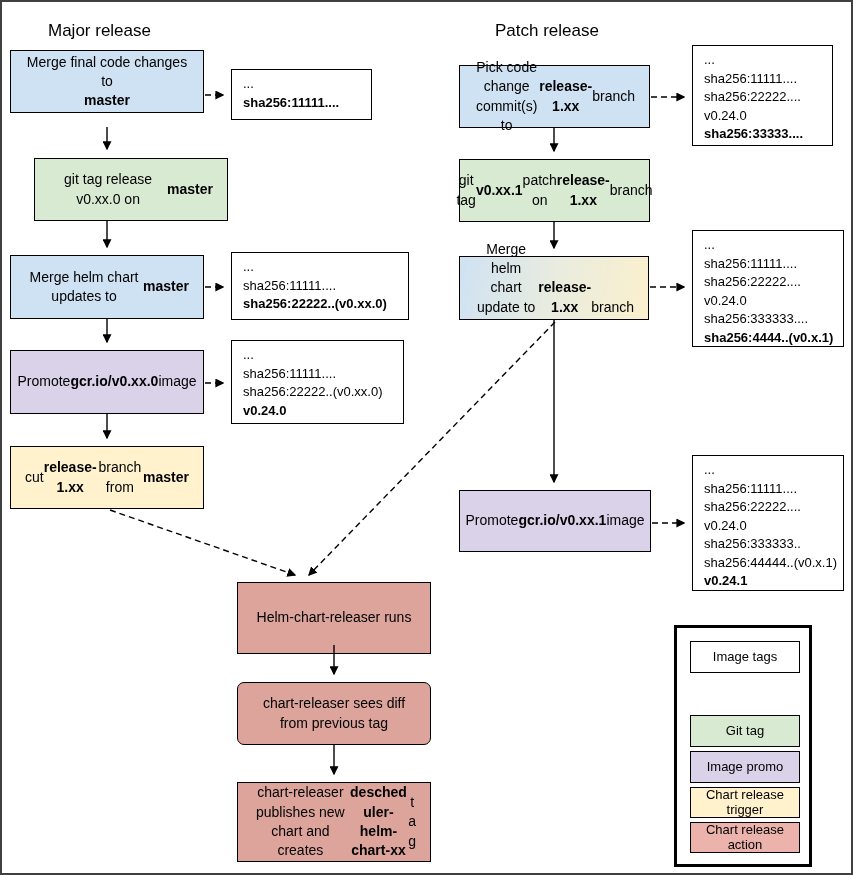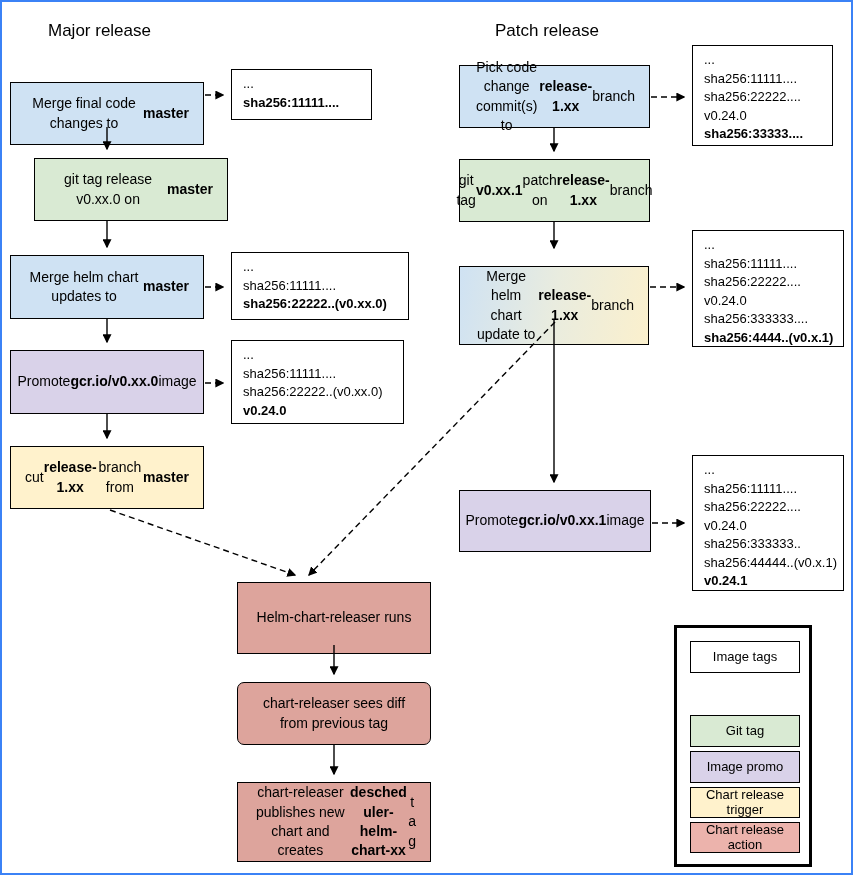--- a/index.html
+++ b/index.html
@@ -1,20 +1,20 @@
 <!DOCTYPE html>
 <html><head>
 <meta charset="utf-8">
 <style>
   html,body { margin:0; padding:0; background:#fff; }
   .canvas {
     position:relative;
     width:853px; height:875px;
     box-sizing:border-box;
-    border:2px solid #3b82f6;
+    border:2px solid #404040;
     background:#fff;
     font-family:"Liberation Sans", sans-serif;
     color:#000;
     overflow:hidden;
   }
   .title {
     position:absolute;
     font-size:17px;
     font-weight:400;
     white-space:nowrap;
@@ -75,21 +75,21 @@
   }
 </style>
 </head>
 <body>
 
 <div class="canvas">
 
   <div class="title" style="left:46px; top:19px;">Major release</div>
   <div class="title" style="left:493px; top:19px;">Patch release</div>
 
-  <div class="box" style="left: 8px; top: 80px; width: 194px; height: 63px; background-color: rgb(207, 226, 243);">
+  <div class="box" style="left: 8px; top: 48px; width: 194px; height: 63px; background-color: rgb(207, 226, 243); flex-direction: column;">
       <span>Merge final code changes to </span>
       <span class="b">master</span>
     </div>
   <div class="box" style="left: 8px; top: 156px; width: 194px; height: 63px; background-color: rgb(217, 234, 211); margin-left: 24px;">
       <span>git tag release v0.xx.0 on </span>
       <span class="b">master</span>
     </div>
   <div class="box" style="left: 8px; top: 253px; width: 194px; height: 64px; background-color: rgb(207, 226, 243);">
       <span>Merge helm chart updates to </span>
       <span class="b">master</span>
@@ -127,21 +127,21 @@
       <span class="b">release-1.xx</span>
       <span> branch</span>
     </div>
   <div class="box" style="left: 457px; top: 157px; width: 191px; height: 63px; padding: 2px 10px; background-color: rgb(217, 234, 211);">
       <span>git tag </span>
       <span class="b">v0.xx.1</span>
       <span> patch on </span>
       <span class="b">release-1.xx</span>
       <span> branch</span>
     </div>
-  <div class="box grad" style="left:457px; top:264px; width:190px; height:79px;">
+  <div class="box grad" style="left:457px; top:254px; width:190px; height:64px;align-items:flex-end;">
       <span>Merge helm chart update to </span>
       <span class="b">release-1.xx</span>
       <span> branch</span>
     </div>
   <div class="box" style="left: 457px; top: 488px; width: 192px; height: 62px; background-color: rgb(217, 210, 233);">
       <span>Promote </span>
       <span class="b">gcr.io/v0.xx.1</span>
       <span> image</span>
     </div>
 

